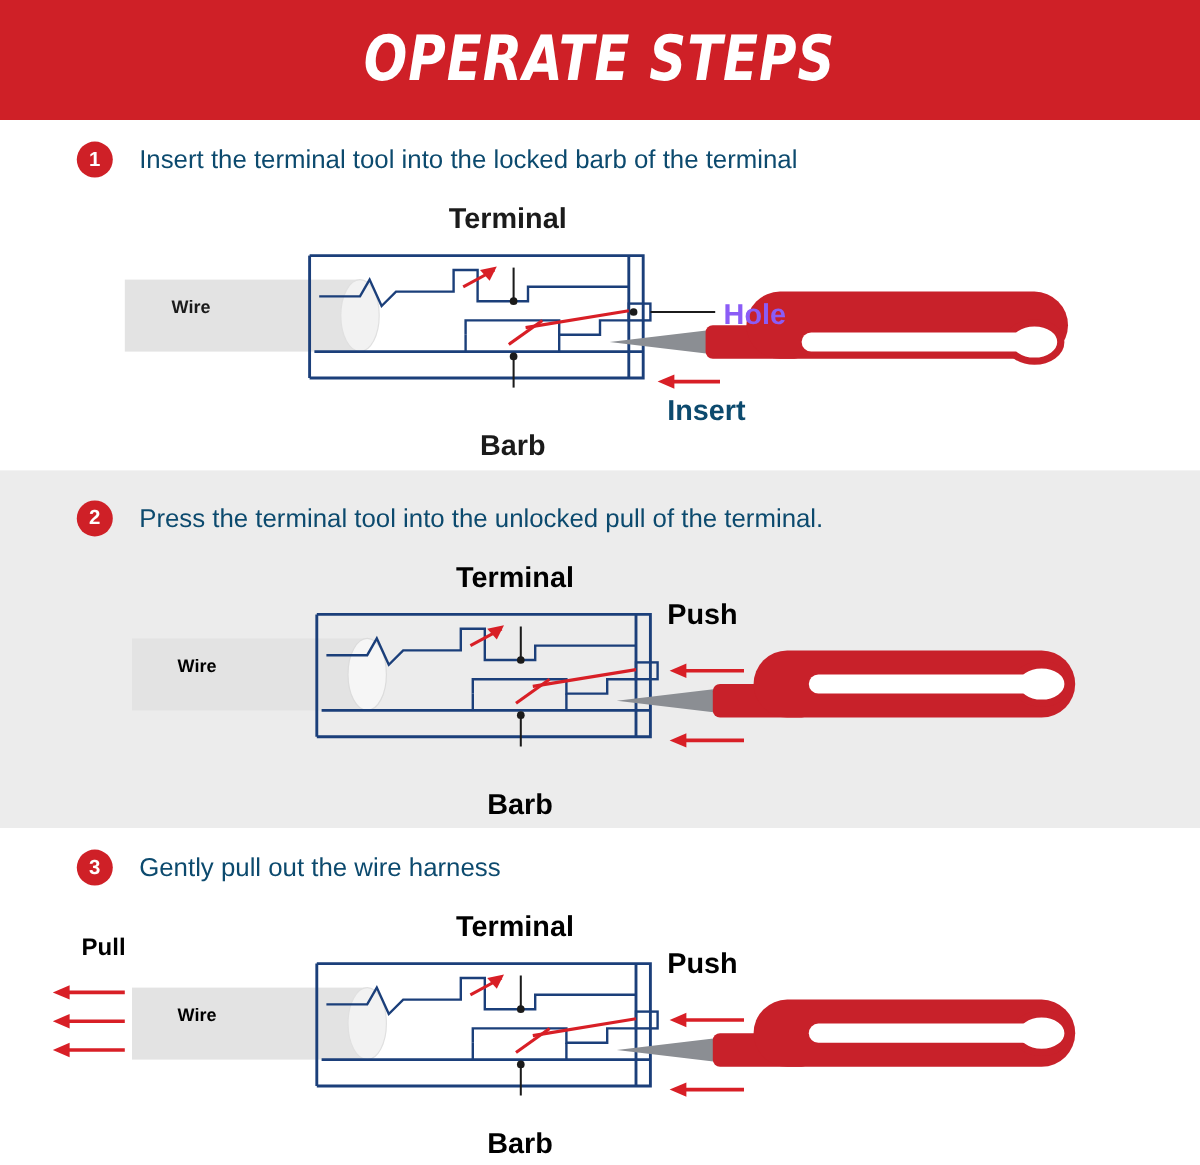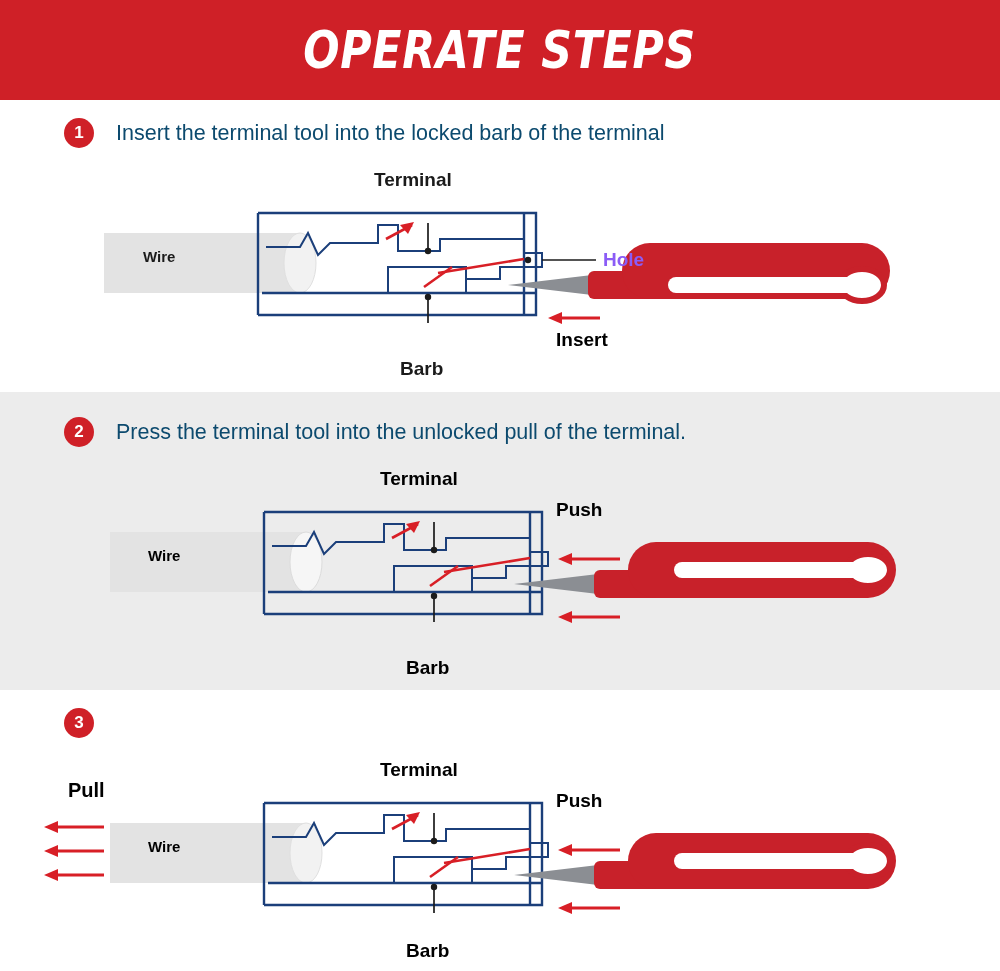--- a/index.html
+++ b/index.html
@@ -58,21 +58,21 @@
 
   
   .diagram { position:absolute; left:0; }
   .diagram svg { display:block; }
 
   .lbl {
     font-family:"Liberation Sans", sans-serif;
     font-weight:bold;
     fill:#1b1b1b;
   }
-  .lbl-18 { font-size:19px; }
+  .lbl-18 { font-size:24px; }
   .lbl-20 { font-size:20px; }
   .lbl-wire { font-size:15px; }
 
   .nv { fill:none; stroke:#1b3f7a; stroke-width:2.4; }
   .nv-thin { fill:none; stroke:#1b3f7a; stroke-width:2; }
   .rd { fill:none; stroke:#d81f26; stroke-width:2.6; }
   .leader { fill:none; stroke:#1b1b1b; stroke-width:1.7; }
   .dot { fill:#1b1b1b; }
 </style>
 </head>
@@ -128,21 +128,21 @@
         <circle class="dot" cx="428" cy="142" r="3.2"></circle>
         <line class="leader" x1="542" y1="105" x2="596" y2="105"></line>
         <circle class="dot" cx="528" cy="105" r="3.2"></circle>
       </svg>
 
       <div style="position:absolute;left:0;top:0;width:1000px;height:240px;pointer-events:none;">
         <div class="lbl lbl-18" style="position:absolute;left:374px;top:14px;font-weight:bold;color:#1b1b1b;">Terminal</div>
         <div class="lbl lbl-wire" style="position:absolute;left:143px;top:93px;color:#1b1b1b;font-weight:bold;">Wire</div>
         <div class="lbl lbl-18" style="position:absolute;left:400px;top:203px;color:#1b1b1b;font-weight:bold;">Barb</div>
         <div class="lbl lbl-18" style="position:absolute;left:603px;top:94px;color:#8b5cf6;font-weight:bold;">Hole</div>
-        <div class="lbl lbl-18" style="position:absolute;left:556px;top:174px;color:#000000;font-weight:bold;">Insert</div>
+        <div class="lbl lbl-18" style="position:absolute;left:556px;top:174px;color:#0c4a6e;font-weight:bold;">Insert</div>
       </div>
     </div>
   </div>
 
   <div class="step step-2">
     <div class="step-head" style="top:25px;">
       <div class="badge">2</div>
       <div class="step-text">Press the terminal tool into the unlocked pull of the terminal.</div>
     </div>
 
@@ -190,20 +190,21 @@
         <div class="lbl lbl-wire" style="position:absolute;left:148px;top:93px;font-weight:bold;">Wire</div>
         <div class="lbl lbl-18" style="position:absolute;left:406px;top:203px;font-weight:bold;">Barb</div>
         <div class="lbl lbl-18" style="position:absolute;left:556px;top:45px;font-weight:bold;">Push</div>
       </div>
     </div>
   </div>
 
   <div class="step step-3">
     <div class="step-head" style="top:18px;">
       <div class="badge">3</div>
+      <div class="step-text">Gently pull out the wire harness</div>
     </div>
 
     <div class="diagram" style="top:55px;">
       <svg width="1000" height="226" viewBox="0 0 1000 226">
         <rect x="110" y="78" width="196" height="60" fill="#e3e3e3"></rect>
         <ellipse cx="306" cy="108" rx="16" ry="30" fill="#f2f2f2" stroke="#e0e0e0" stroke-width="1"></ellipse>
 
         <path class="nv" d="M264 58 L542 58 L542 160 L264 160"></path>
         <path class="nv" d="M264 58 L264 160"></path>
         <path class="nv" d="M268 138 L542 138"></path>

